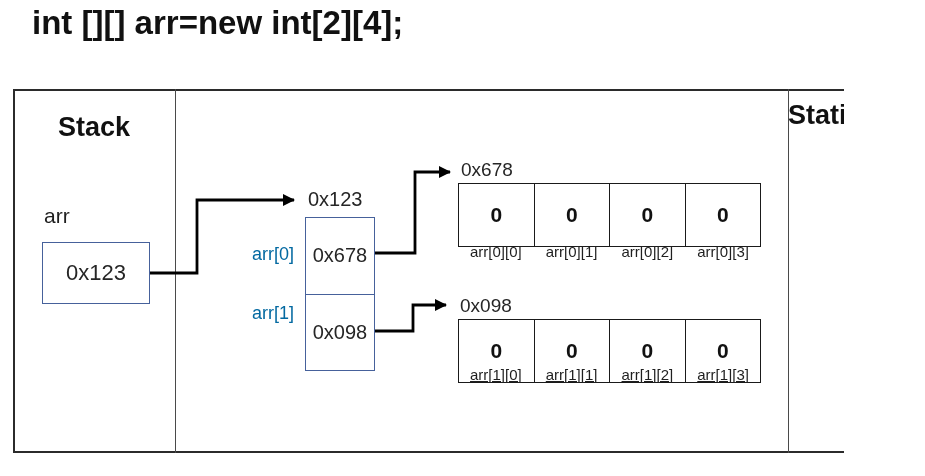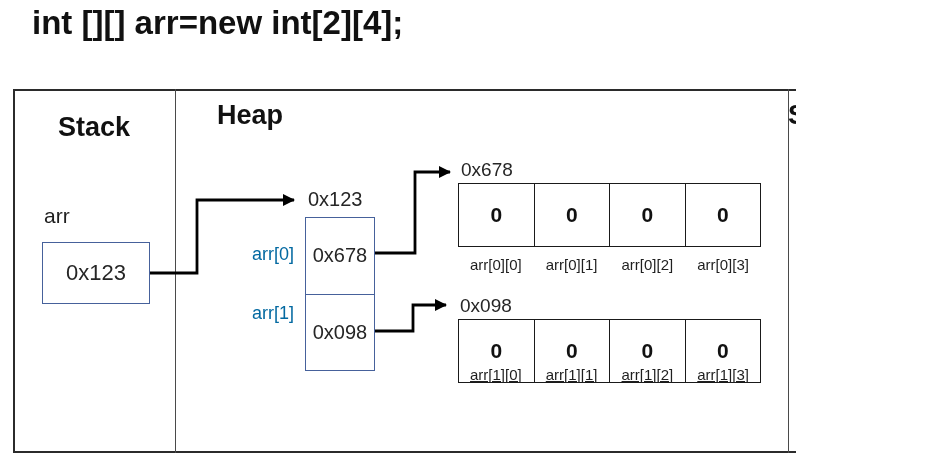--- a/index.html
+++ b/index.html
@@ -4,20 +4,21 @@
 <style>
   html, body { margin: 0; padding: 0; background: #ffffff; }
   .canvas {
     position: relative;
     width: 796px;
     height: 476px;
     background: #ffffff;
     font-family: "Liberation Sans", sans-serif;
     color: #1f1f1f;
     overflow: hidden;
+    padding-left: 48px;
   }
   .title {
     position: absolute;
     left: 32px;
     top: 4px;
     font-size: 33px;
     font-weight: 700;
     color: #111111;
     white-space: nowrap;
   }
@@ -141,21 +142,21 @@
     color: #111111;
   }
   .int-cell + .int-cell { border-left: 1.5px solid #1a1a1a; }
 
   .cell-labels {
     position: absolute;
     left: 458px;
     width: 303px;
     display: flex;
   }
-  .cell-labels.row0 { top: 256px; }
+  .cell-labels.row0 { top: 243px; }
   .cell-labels.row1 { top: 366px; text-decoration: underline; }
   .cell-label {
     flex: 1;
     text-align: center;
     font-size: 15px;
     color: #1f1f1f;
     white-space: nowrap;
   }
   .arrows {
     position: absolute;
@@ -169,21 +170,20 @@
 
 <div class="canvas">
 
   <div class="title">int [][] arr=new int[2][4];</div>
 
   <div class="frame"></div>
   <div class="vdivider d1"></div>
   <div class="vdivider d2"></div>
 
   <div class="section-header hdr-stack">Stack</div>
-  <div class="section-header hdr-heap">Heap</div>
   <div class="section-header hdr-static">Static</div>
 
   <div class="arr-label">arr</div>
   <div class="stack-box">
     <span>0x123</span>
   </div>
 
   <div class="heap-addr-label lbl-0x123">0x123</div>
   <div class="pointer-box">
     <div class="pointer-cell first">0x678</div>

